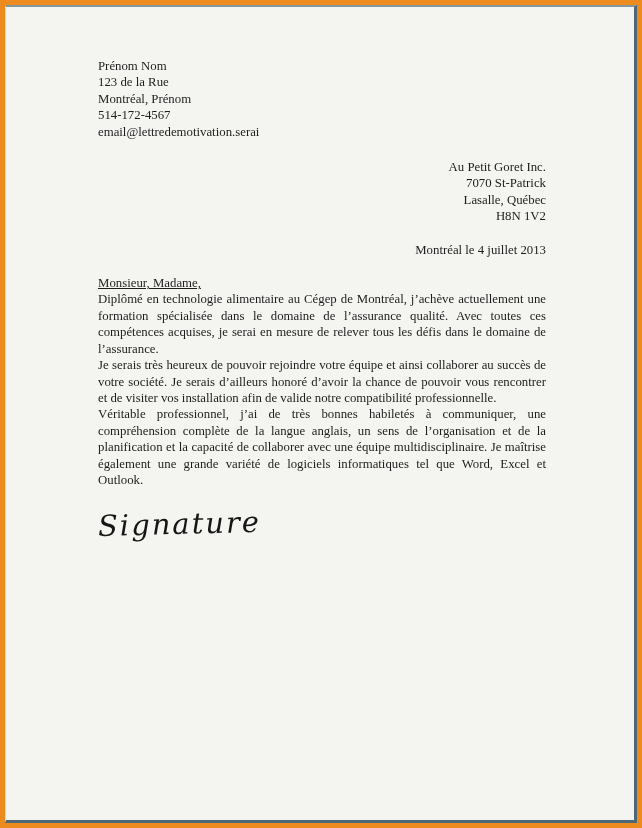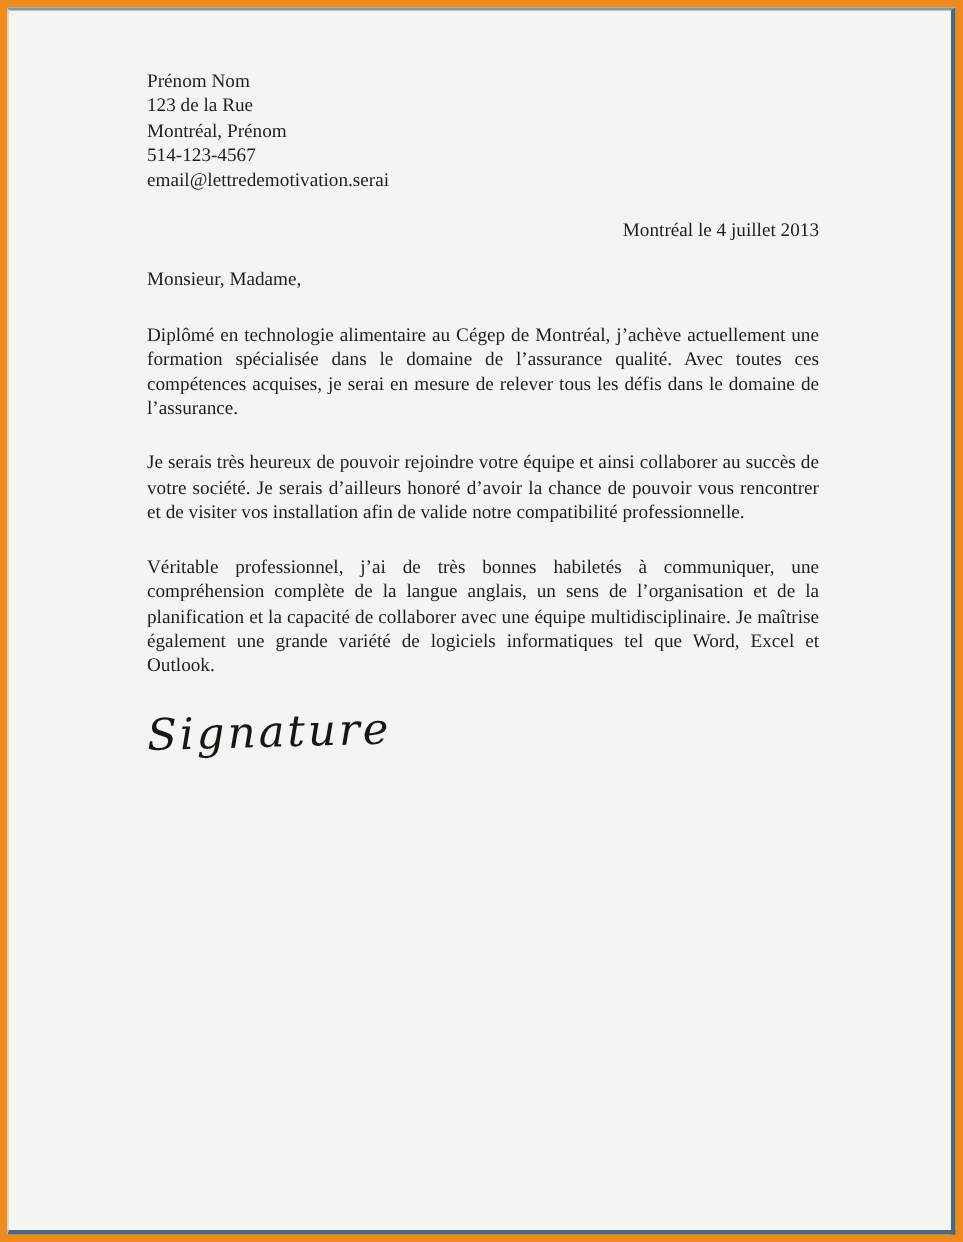--- a/index.html
+++ b/index.html
@@ -20,37 +20,37 @@
     border-top: 2px solid #84979a;
     border-left: 1px solid #d9ddd2;
     border-right: 3px solid #4e6878;
     border-bottom: 3px solid #4e6878;
     background: #f4f4f1;
     overflow: hidden;
   }
   .paper {
     width: 100%;
     height: 100%;
-    padding: 39px 88px 0 92px;
+    padding: 51px 88px 0 92px;
     color: #1d1d1d;
     font-size: 12.8px;
     line-height: 16.4px;
   }
   .sender-block div { white-space: nowrap; }
   .recipient-block {
     margin-top: 19px;
     text-align: right;
   }
   .date-line {
     margin-top: 17px;
     text-align: right;
   }
-  .salutation { margin-top: 17px; }
+  .salutation { margin-top: 17px; text-decoration: underline; }
   .para {
-    margin-top: 20px;
+    margin-top: 0;
     text-align: justify;
     font-family: Liberation Serif, serif;
   }
   .signature {
     margin-top: 30px;
     font-family: "DejaVu Serif", serif;
     font-style: italic;
     font-size: 29px;
     letter-spacing: 2px;
     color: #161616;
@@ -62,24 +62,30 @@
 <body>
 
 <div class="frame">
   <div class="inner">
     <div class="paper">
 
       <div class="sender-block">
         <div>Prénom Nom</div>
         <div>123 de la Rue</div>
         <div>Montréal, Prénom</div>
-        <div>514-123-4567</div>
+        <div>514-172-4567</div>
         <div>email@lettredemotivation.serai</div>
       </div>
 
+      <div class="recipient-block">
+        <div>Au Petit Goret Inc.</div>
+        <div>7070 St-Patrick</div>
+        <div>Lasalle, Québec</div>
+        <div>H8N 1V2</div>
+      </div>
 
       <div class="date-line">Montréal le 4 juillet 2013</div>
 
       <div class="salutation">Monsieur, Madame,</div>
 
       <div class="para">Diplômé en technologie alimentaire au Cégep de Montréal, j’achève actuellement une formation spécialisée dans le domaine de l’assurance qualité. Avec toutes ces compétences acquises, je serai en mesure de relever tous les défis dans le domaine de l’assurance.</div>
       <div class="para">Je serais très heureux de pouvoir rejoindre votre équipe et ainsi collaborer au succès de votre société. Je serais d’ailleurs honoré d’avoir la chance de pouvoir vous rencontrer et de visiter vos installation afin de valide notre compatibilité professionnelle.</div>
       <div class="para">Véritable professionnel, j’ai de très bonnes habiletés à communiquer, une compréhension complète de la langue anglais, un sens de l’organisation et de la planification et la capacité de collaborer avec une équipe multidisciplinaire. Je maîtrise également une grande variété de logiciels informatiques tel que Word, Excel et Outlook.</div>
 
       <div class="signature">Signature</div>

